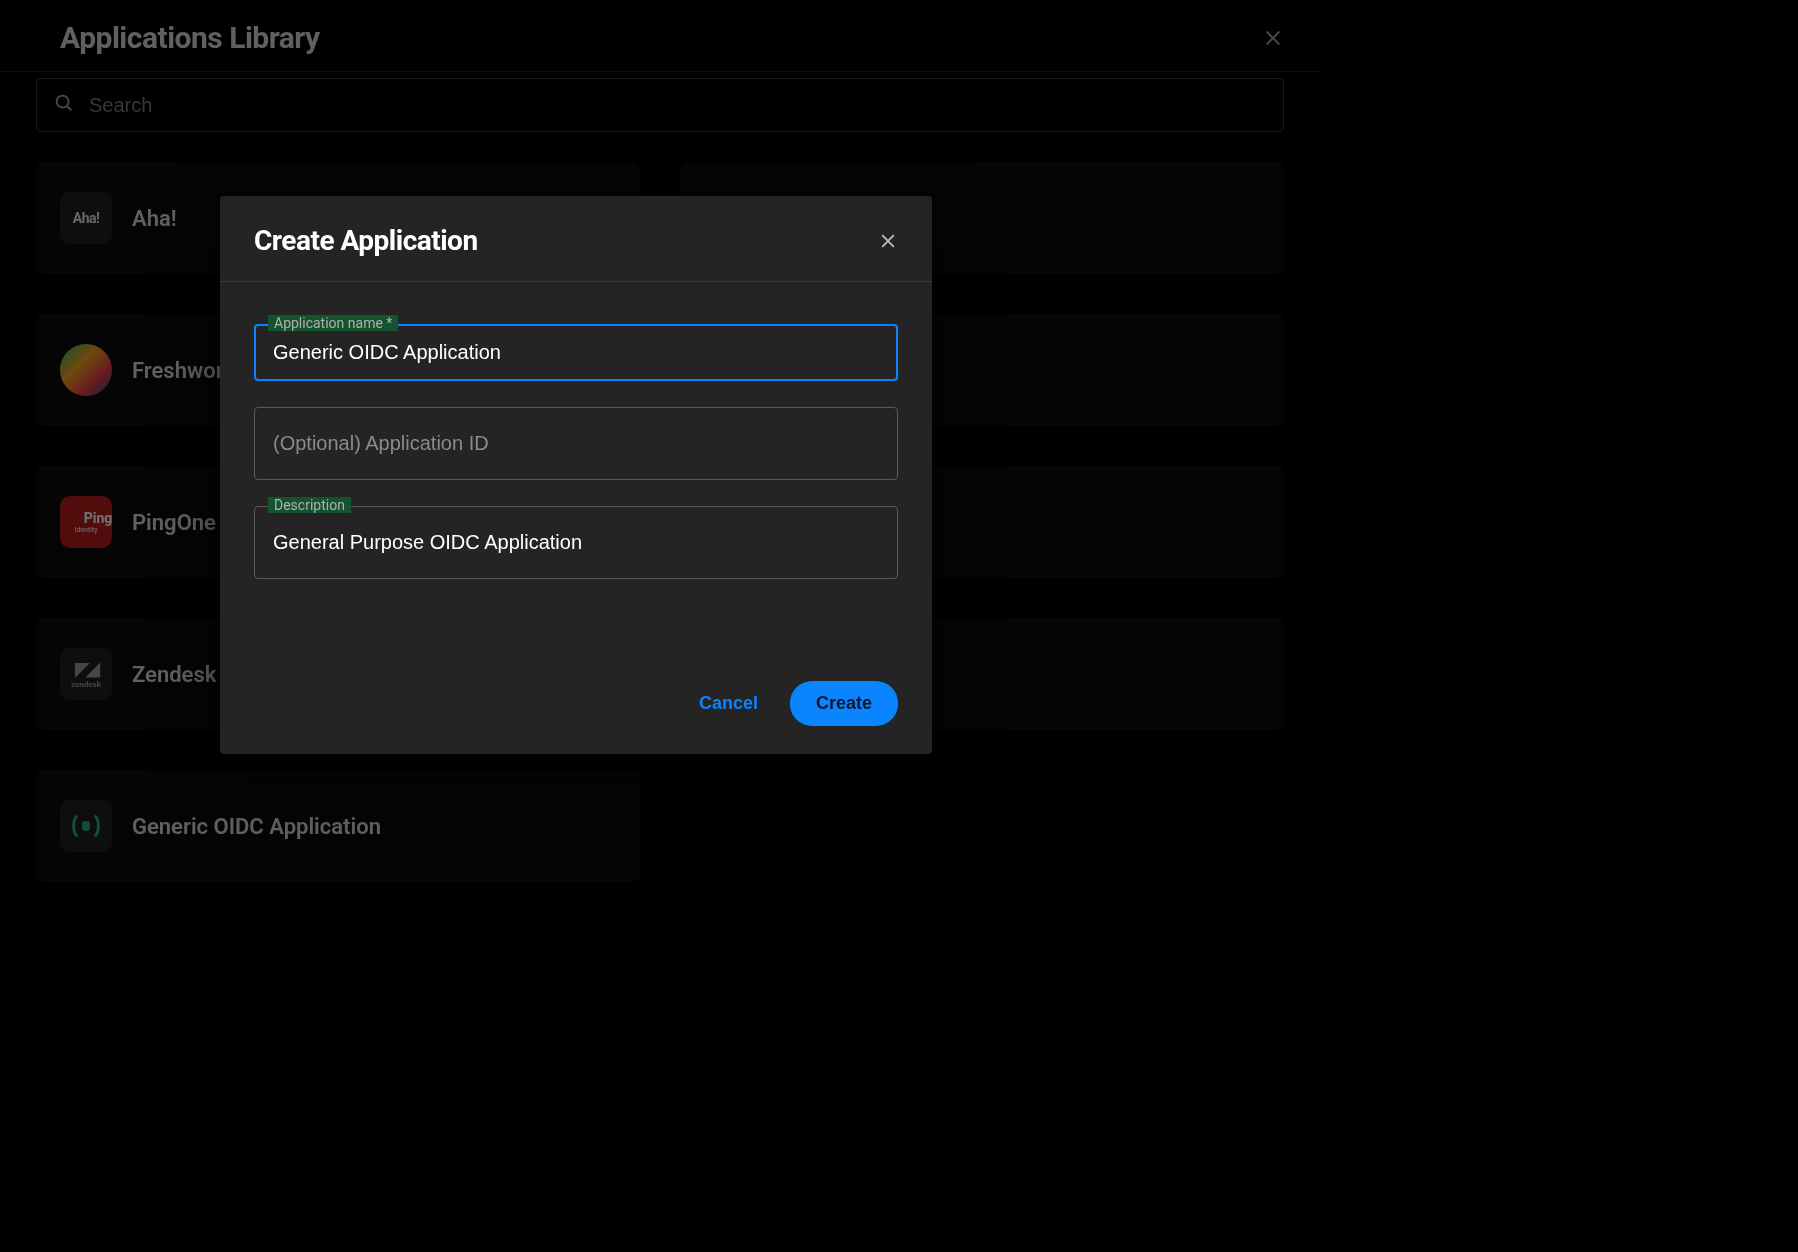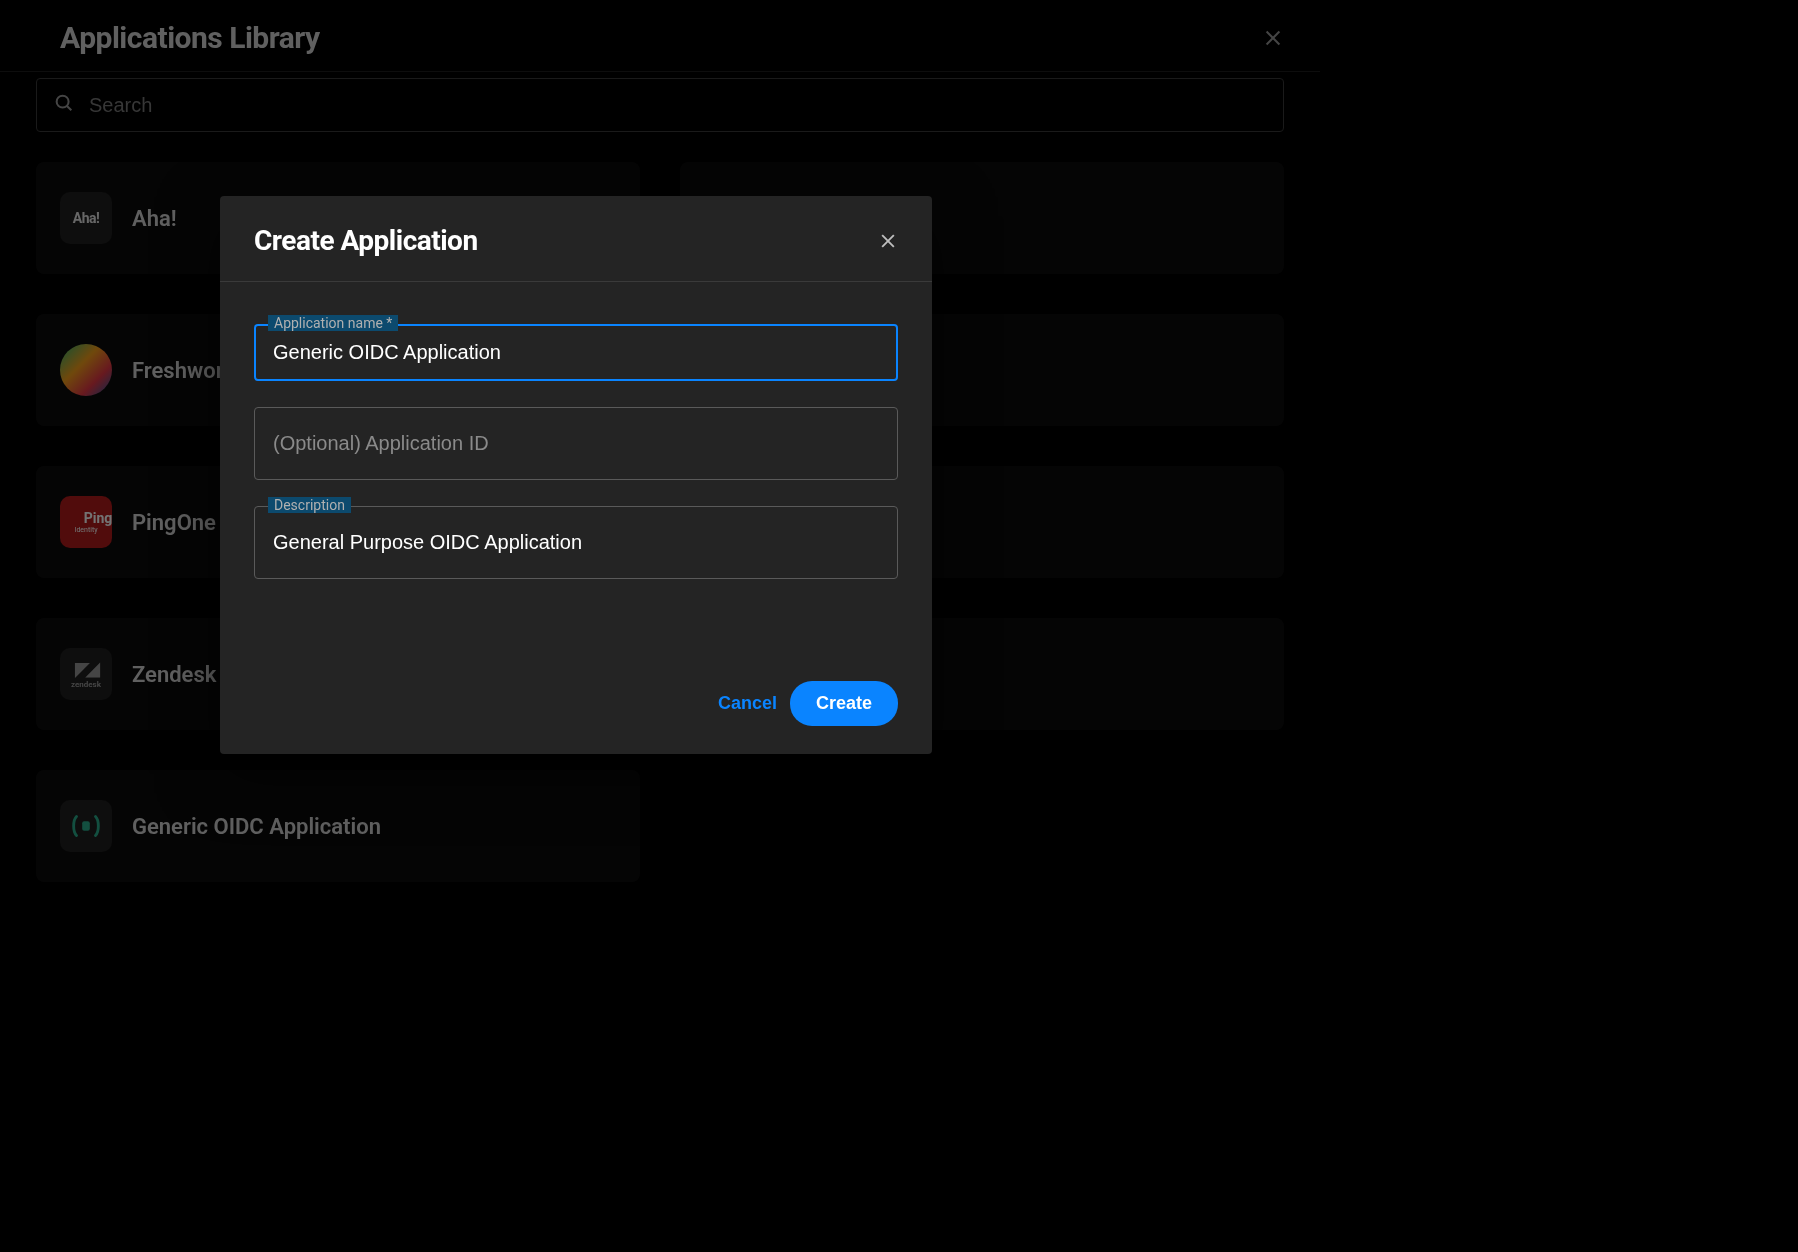--- a/index.html
+++ b/index.html
@@ -145,21 +145,21 @@
     }
 
     .form-field {
       position: relative;
       margin-bottom: 26px;
     }
     .floating-label {
       position: absolute;
       top: -9px;
       left: 14px;
-      background: #0c4a6e;
+      background: #14532d;
       padding: 0 6px;
       font-size: 14px;
       color: #b0b0b0;
     }
     .form-input {
       width: 100%;
       background: transparent;
       border: 1px solid #5a5a5a;
       border-radius: 4px;
       padding: 24px 18px;
@@ -173,35 +173,35 @@
       padding: 15px 17px;
     }
     .form-field.no-label .form-input {
       color: #9a9a9a;
     }
 
     .modal-footer {
       display: flex;
       justify-content: flex-end;
       align-items: center;
-      gap: 13px;
+      gap: 32px;
       padding: 82px 34px 28px 34px;
     }
     .btn-text {
       background: transparent;
       border: none;
       color: #0a84ff;
       font-size: 18px;
       font-weight: 600;
       cursor: pointer;
     }
     .btn-primary {
       background: #0a84ff;
       border: none;
-      color: #ffffff;
+      color: #0f172a;
       font-size: 18px;
       font-weight: 600;
       padding: 12px 26px;
       border-radius: 22px;
       cursor: pointer;
     }
 
     .generic-svg { width:38px; height:38px; }
   </style>
 </head>

